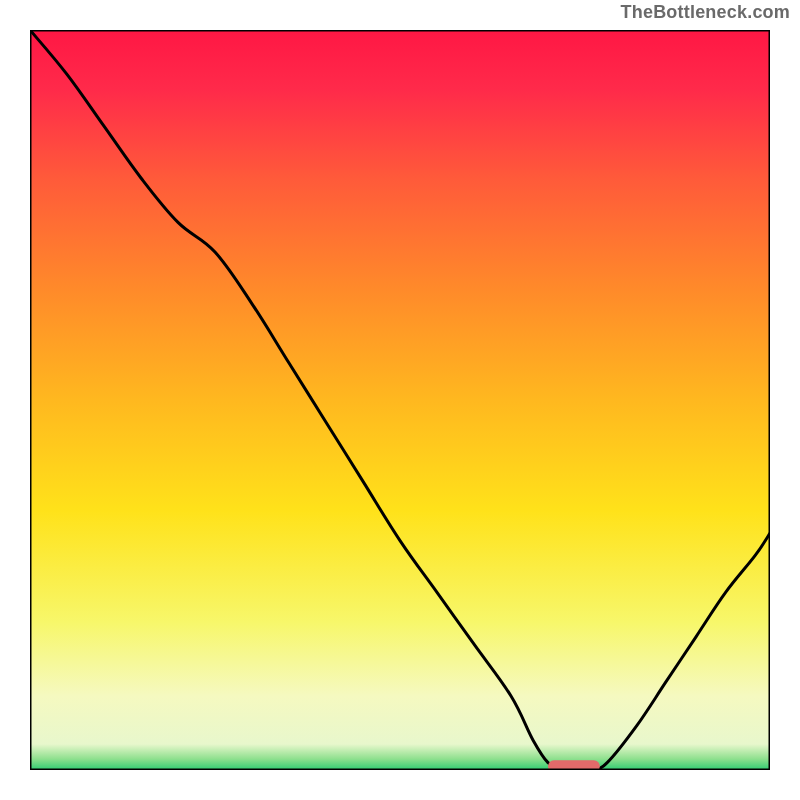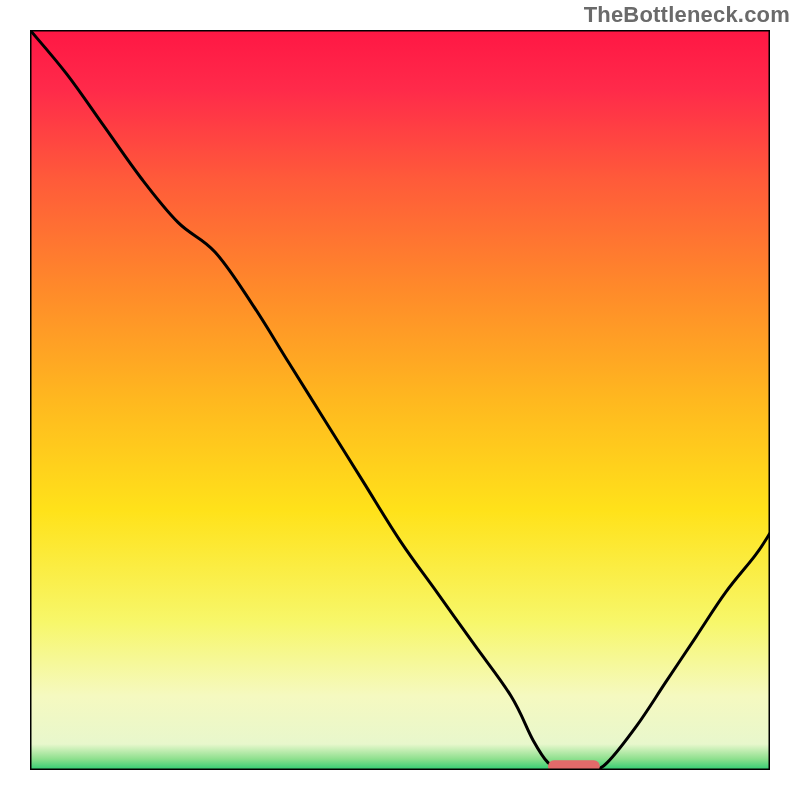--- a/index.html
+++ b/index.html
@@ -13,21 +13,21 @@
   }
   .frame {
     position: relative;
     width: 800px;
     height: 800px;
   }
   .watermark {
     position: absolute;
     top: 2px;
     right: 10px;
-    font-size: 22px;
+    font-size: 18px;
     font-weight: 600;
     color: #6a6a6a;
     letter-spacing: 0.2px;
   }
   .plot {
     position: absolute;
     
     left: 30px;
     top: 30px;
     width: 740px;

